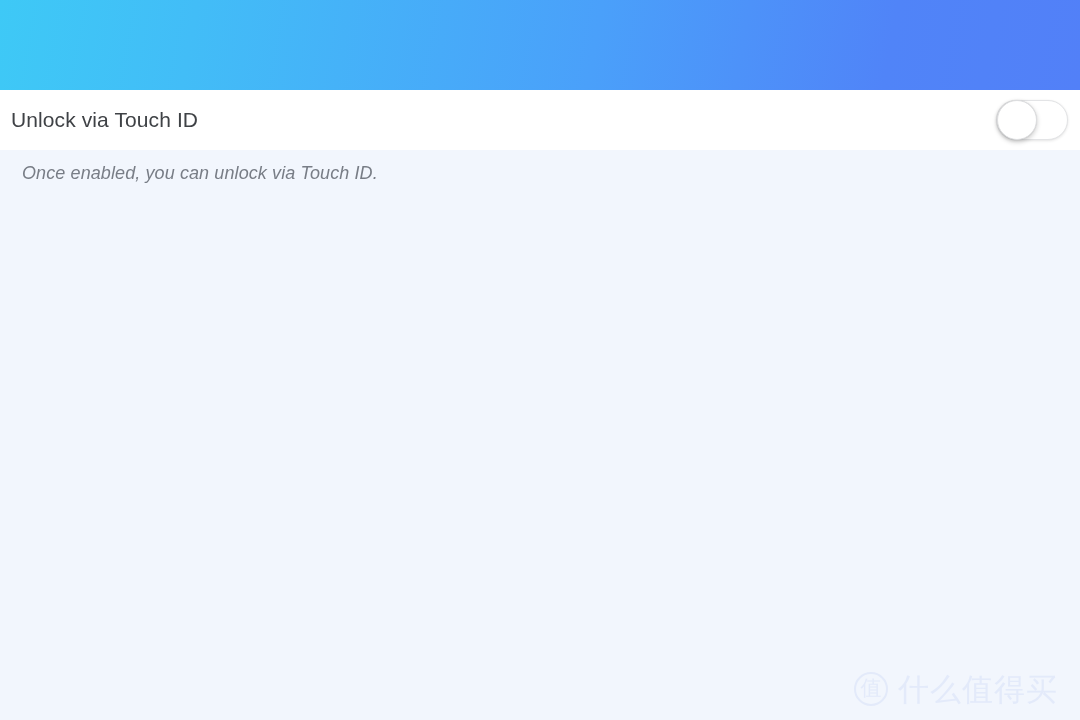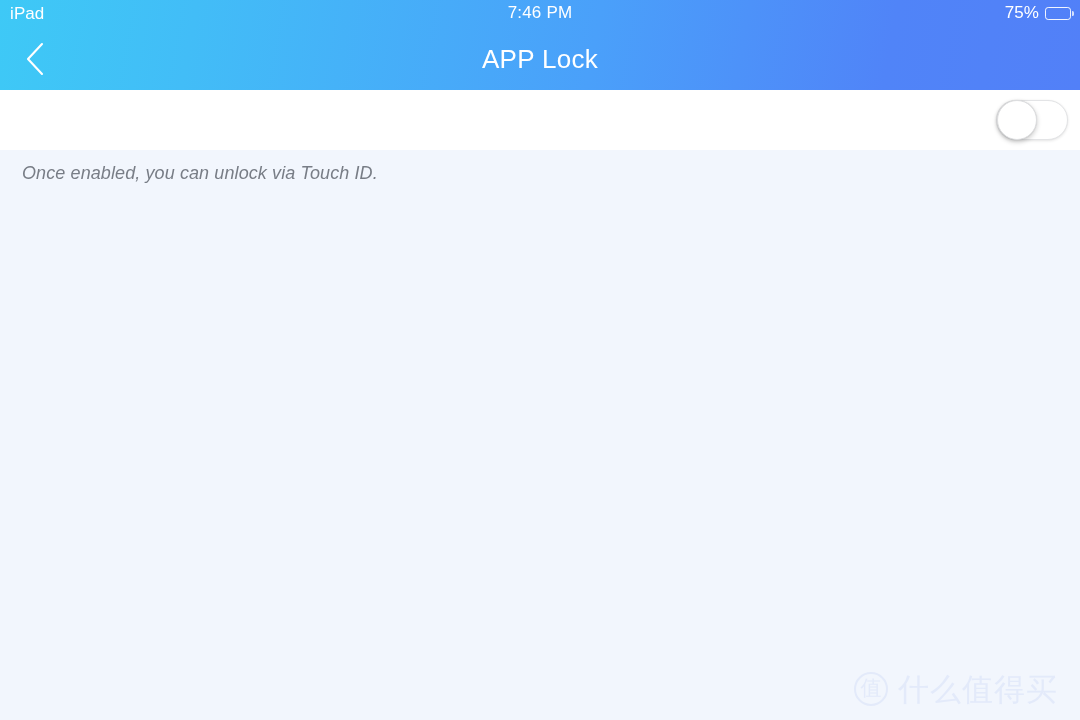--- a/index.html
+++ b/index.html
@@ -210,45 +210,26 @@
     letter-spacing: 1px;
     font-family: "DejaVu Sans", sans-serif;
     line-height: 34px;
   }
 </style>
 </head>
 <body>
 
 <div id="app-header">
 
-  <div id="status-bar">
-    <div id="status-device">iPad</div>
-    <div id="status-time">7:46 PM</div>
-    <div id="status-right">
-      <span id="battery-percent">75%</span>
-      <span class="battery-icon">
-        <span class="battery-fill" id="battery-fill" style="width: 75%;"></span>
-      </span>
-    </div>
-  </div>
-
-  <div id="nav-bar">
-    <div id="back-button">
-      <span>
-        <svg width="22" height="36" viewBox="0 0 22 36" fill="none">
-          <path d="M18 3 L4 18 L18 33" stroke="#ffffff" stroke-width="2.1" stroke-linecap="round" stroke-linejoin="round"></path>
-        </svg>
-      </span>
-    </div>
-    <div id="nav-title">APP Lock</div>
-  </div>
+
 
 </div>
 
 <div id="settings-row">
+  <div id="row-label">Unlock via Touch ID</div>
   <div id="touchid-toggle">
     <div id="toggle-knob"></div>
   </div>
 </div>
 
 <div id="row-description">Once enabled, you can unlock via Touch ID.</div>
 
 <div id="watermark">
   <div id="watermark-badge">值</div>
   <div id="watermark-text">什么值得买</div>

